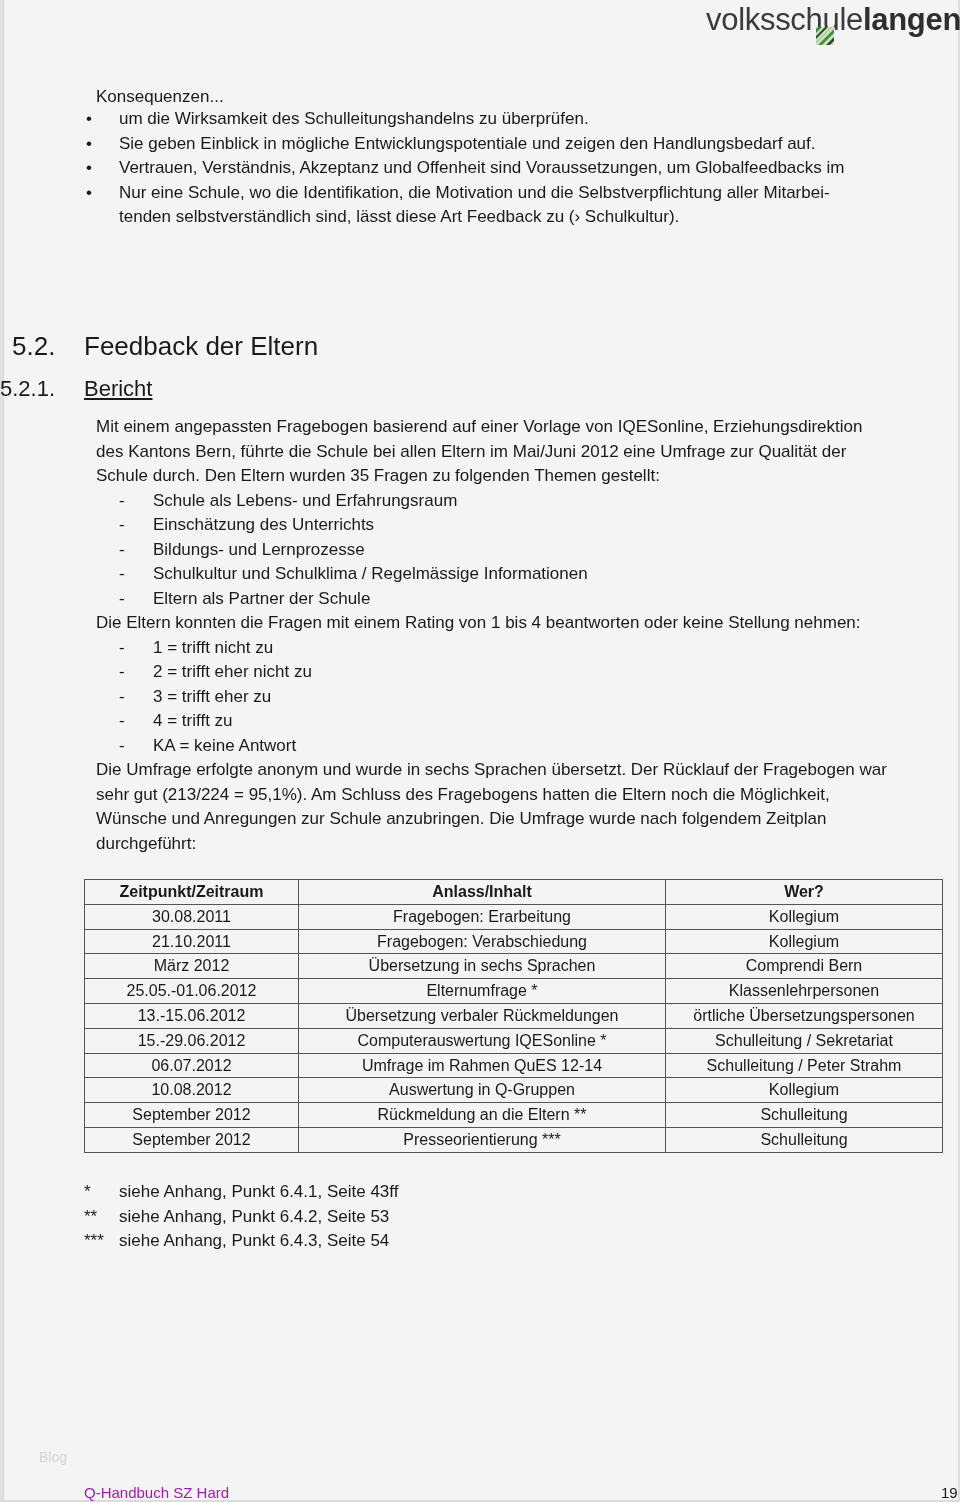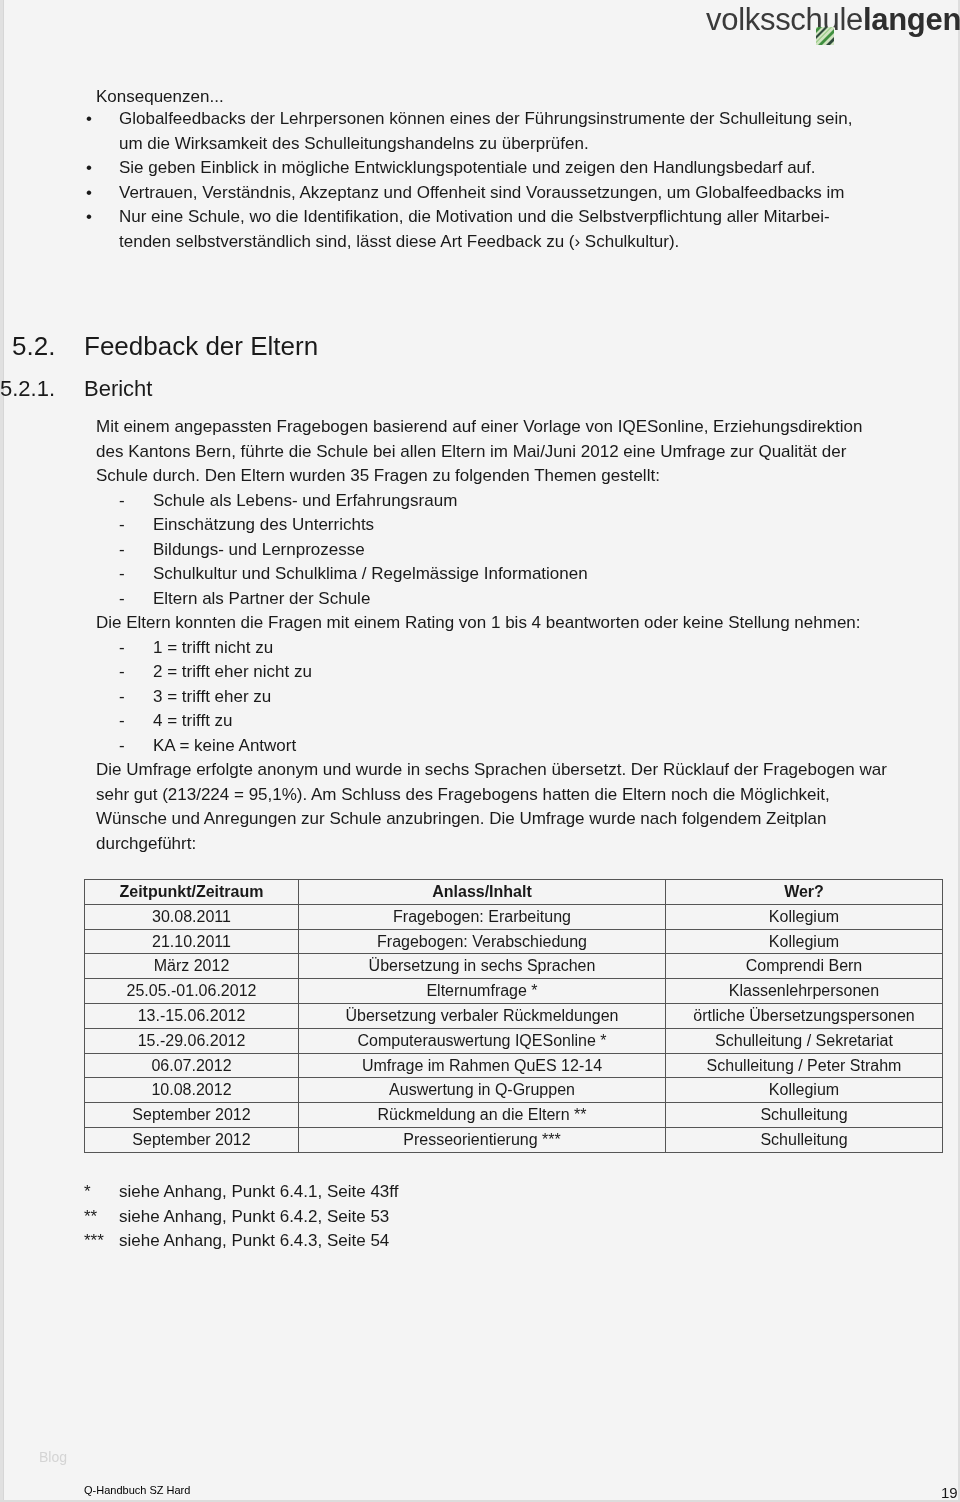--- a/index.html
+++ b/index.html
@@ -108,21 +108,21 @@
   }
   .h2 .num { position: absolute; left: 12px; white-space: nowrap; }
   .h2 .title { position: absolute; left: 84px; white-space: nowrap; }
   .h3 {
     position: absolute;
     top: 375px;
     font-size: 22px;
     line-height: 28px;
   }
   .h3 .num { position: absolute; left: 0px; white-space: nowrap; }
-  .h3 .title { position: absolute; left: 84px; white-space: nowrap; }
+  .h3 .title { position: absolute; left: 84px; white-space: nowrap; text-decoration: underline; }
 
   
   table.schedule {
     position: absolute;
     left: 84px;
     top: 879px;
     border-collapse: collapse;
     font-size: 16px;
   }
   table.schedule th, table.schedule td {
@@ -155,22 +155,22 @@
     position: absolute;
     left: 39px;
     top: 1449px;
     font-size: 14px;
     color: #d4d4d4;
   }
   .footer-left {
     position: absolute;
     left: 84px;
     top: 1484px;
-    font-size: 11px;
-    color: #000000;
+    font-size: 15px;
+    color: #a21caf;
     white-space: nowrap;
   }
   .footer-right {
     position: absolute;
     left: 941px;
     top: 1484px;
     font-size: 15px;
     color: #1a1a1a;
     text-align: right;
   }
@@ -192,21 +192,20 @@
   <polygon points="2,18 18,2 18,6 6,18" fill="#3f8f3f"></polygon>
   <polygon points="10,18 18,10 18,14 14,18" fill="#2e4a3a"></polygon>
   <polygon points="0,15 15,0 16,0 0,16" fill="#7fbf6a"></polygon>
 </svg>
 
 <div class="text" style="top:85px;">Konsequenzen...</div>
 
 <ul class="bullet-list">
   <li>
     <span class="dot">•</span>
-    <div>Globalfeedbacks der Lehrpersonen können eines der Führungsinstrumente der Schulleitung sein,</div>
     <div>um die Wirksamkeit des Schulleitungshandelns zu überprüfen.</div>
   </li>
   <li>
     <span class="dot">•</span>
     <div>Sie geben Einblick in mögliche Entwicklungspotentiale und zeigen den Handlungsbedarf auf.</div>
   </li>
   <li>
     <span class="dot">•</span>
     <div>Vertrauen, Verständnis, Akzeptanz und Offenheit sind Voraussetzungen, um Globalfeedbacks im</div>
   </li>

